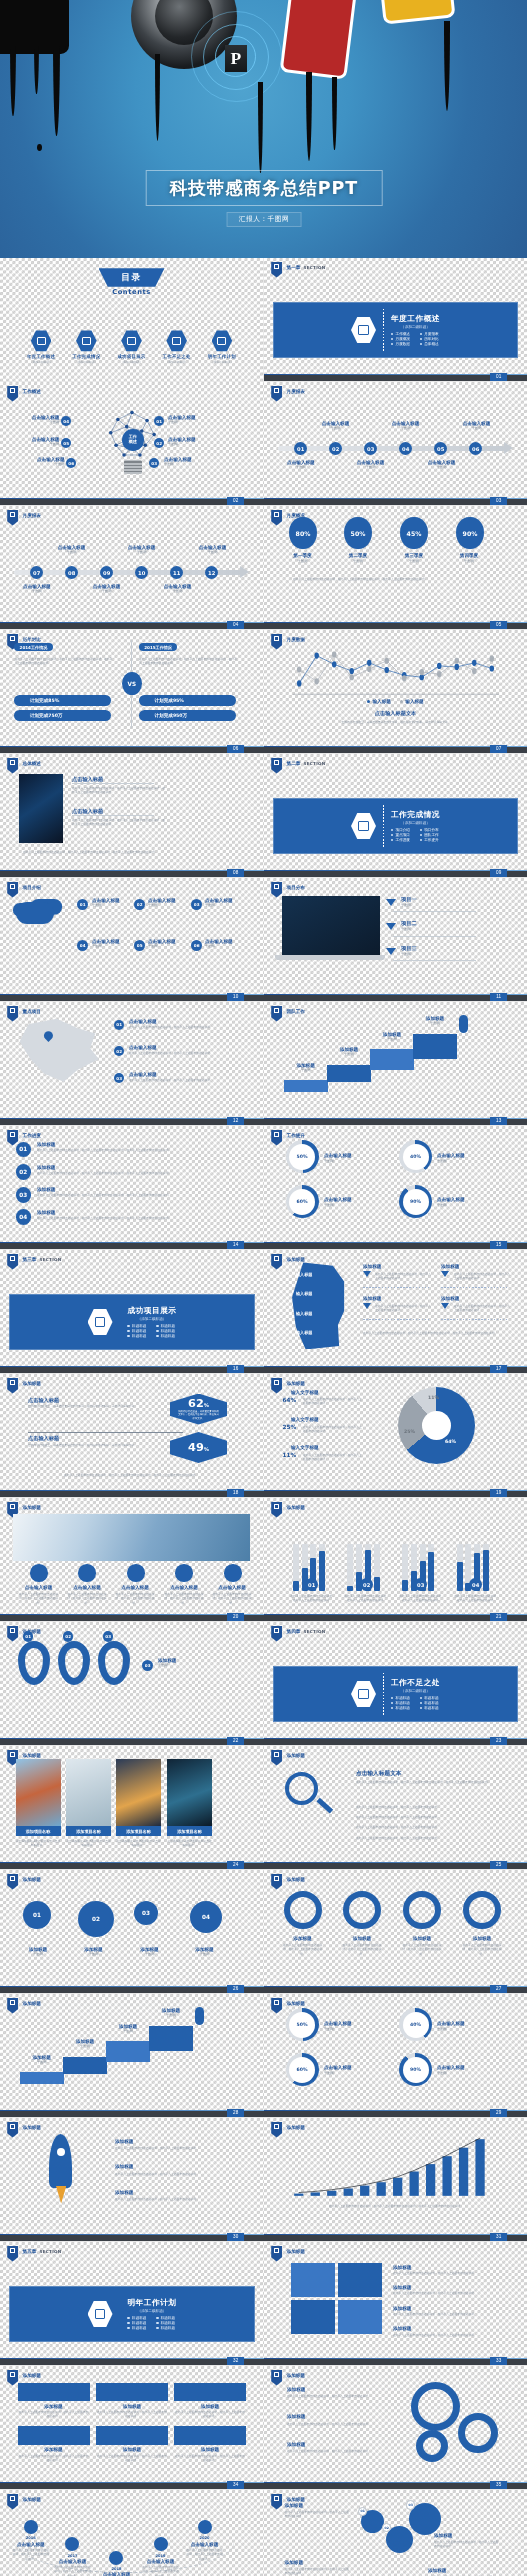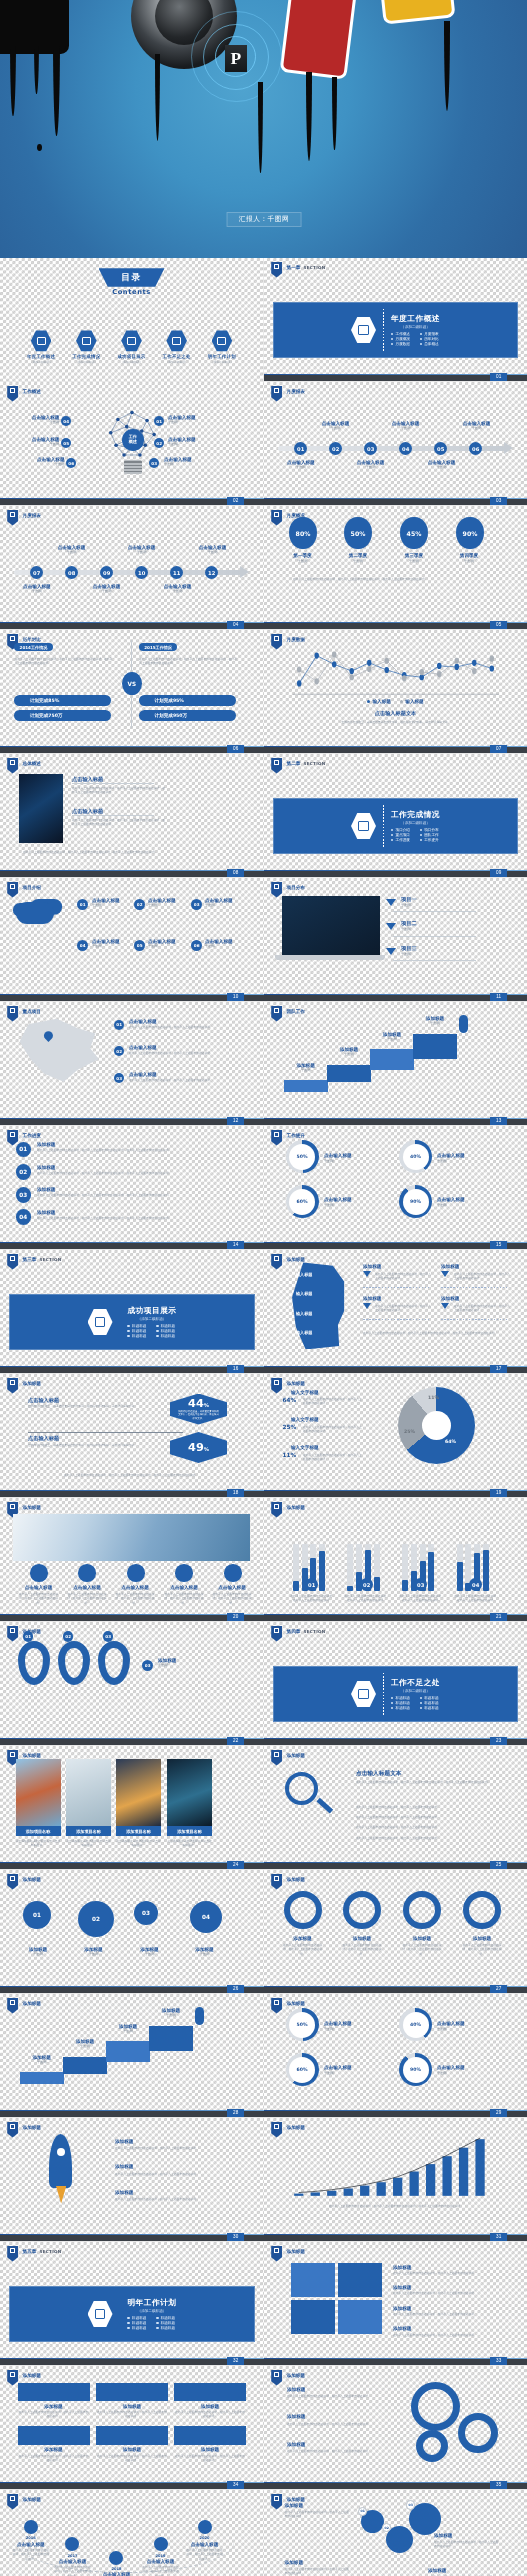--- a/index.html
+++ b/index.html
@@ -145,20 +145,21 @@
       <div class="drip" style="left:10.3px;top:49px;width:5.7px;height:77px;"></div>
       <div class="drip" style="left:34px;top:49px;width:4.6px;height:55px;"></div>
       <div class="drip" style="left:53px;top:47px;width:6.7px;height:99px;"></div>
       <div class="drip" style="left:155px;top:64px;width:5.2px;height:87px;"></div>
       <div class="drip" style="left:258px;top:92px;width:4.6px;height:91px;"></div>
       <div class="drip" style="left:306px;top:82px;width:6.2px;height:89px;"></div>
       <div class="drip" style="left:332px;top:87px;width:4.6px;height:73px;"></div>
       <div class="drip" style="left:444px;top:31px;width:6.2px;height:90px;"></div>
       <div class="dot" style="left:37px;top:154px;width:5.2px;height:7.2px;"></div>
     </div>
+    <div class="cover-title" style="top:170px;">科技带感商务总结PPT</div>
     <div class="cover-sub" style="top:212px;">汇报人：千图网</div>
   </div>
 
   <div class="grid" id="grid">
       <div class="slide checker">
         <div class="toc-cap">目录</div>
         <div class="toc-en">Contents</div>
         <div class="toc-row">
           <div class="toc-item">
             <div class="toc-hex">
@@ -863,21 +864,21 @@
         <div class="ribbon">
           <div class="rb-flag">
             <i class="rb-ico"></i>
           </div>
           <div class="rb-txt">添加标题</div>
         </div>
         <div style="position:absolute;inset:0;">
           <div class="t9" style="position:absolute;left:28px;top:23px;font-size:5.2px;">点击输入标题</div>
           <div class="t6" style="position:absolute;left:28px;top:30px;width:135px;">您的内容打在这里，或者通过复制您的文本后，在此框中选择粘贴，并选择只保留文字。</div>
           <div style="position:absolute;left:170px;top:19.6px;width:57px;height:31px;background:#2360ab;clip-path:polygon(0 28%,50% 0,100% 28%,100% 72%,50% 100%,0 72%);color:#fff;display:flex;flex-direction:column;align-items:center;justify-content:center;">
-            <div style="font-size:11.3px;font-weight:700;line-height:1;"><span>44</span><span style="font-size:5.2px;">%</span></div>
+            <div style="font-size:11.3px;font-weight:700;line-height:1;"><span>62</span><span style="font-size:5.2px;">%</span></div>
             <div style="font-size:2.4px;width:43px;text-align:center;line-height:1.5;margin-top:1px;">您的内容打在这里，或者通过复制您的文本后，在此框中选择粘贴，并选择只保留文字。</div>
           </div>
           <div class="t9" style="position:absolute;left:28px;top:61px;font-size:5.2px;">点击输入标题</div>
           <div class="t6" style="position:absolute;left:28px;top:69px;width:135px;">您的内容打在这里，或者通过复制您的文本后，在此框中选择粘贴，并选择只保留文字。</div>
           <div style="position:absolute;left:170px;top:58px;width:57px;height:31px;background:#2360ab;clip-path:polygon(0 28%,50% 0,100% 28%,100% 72%,50% 100%,0 72%);color:#fff;display:flex;flex-direction:column;align-items:center;justify-content:center;">
             <div style="font-size:11.3px;font-weight:700;line-height:1;"><span>49</span><span style="font-size:5.2px;">%</span></div>
           </div>
           <div style="position:absolute;left:28px;top:58px;width:155px;height:0.5px;background:#7f8b99;"></div>
           <div class="t6 center" style="position:absolute;left:28px;top:99px;width:206px;">在此录入上述图表的综合描述说明，在此录入上述图表的综合描述说明，在此录入上述图表的综合描述说明。</div>
         </div>

